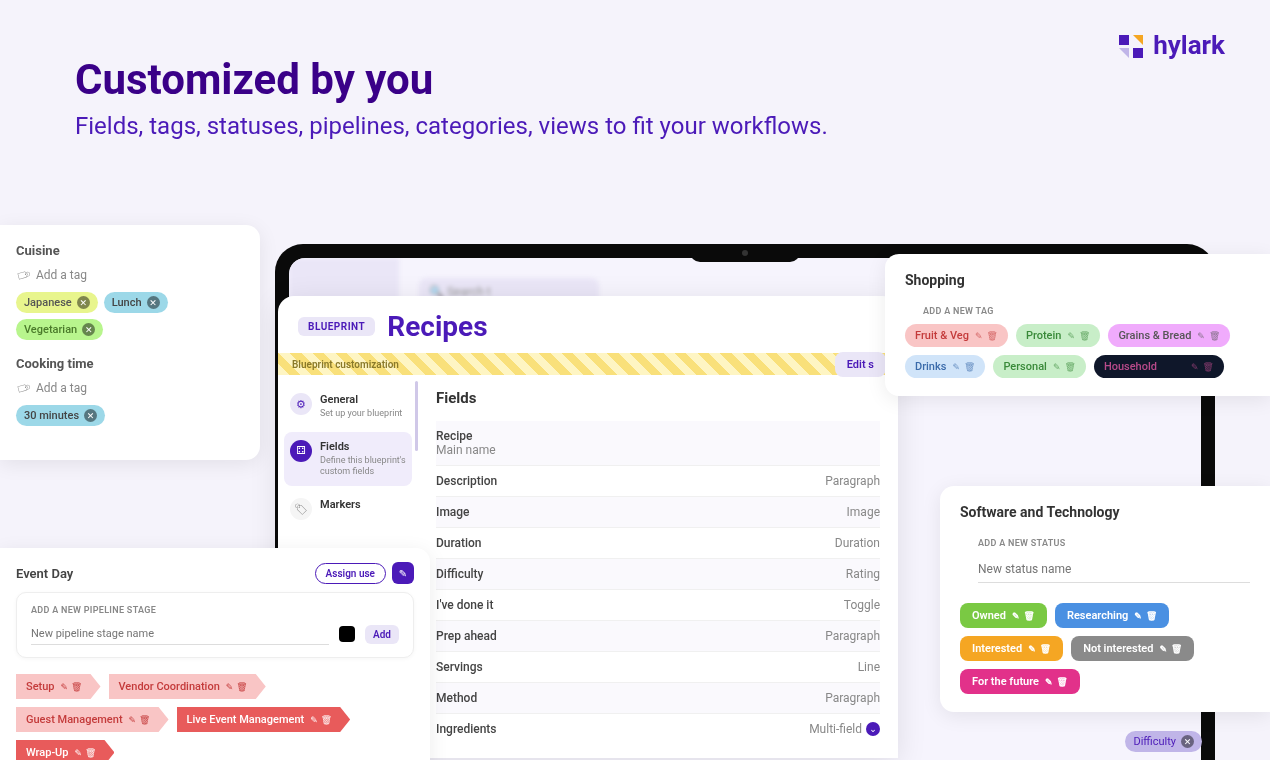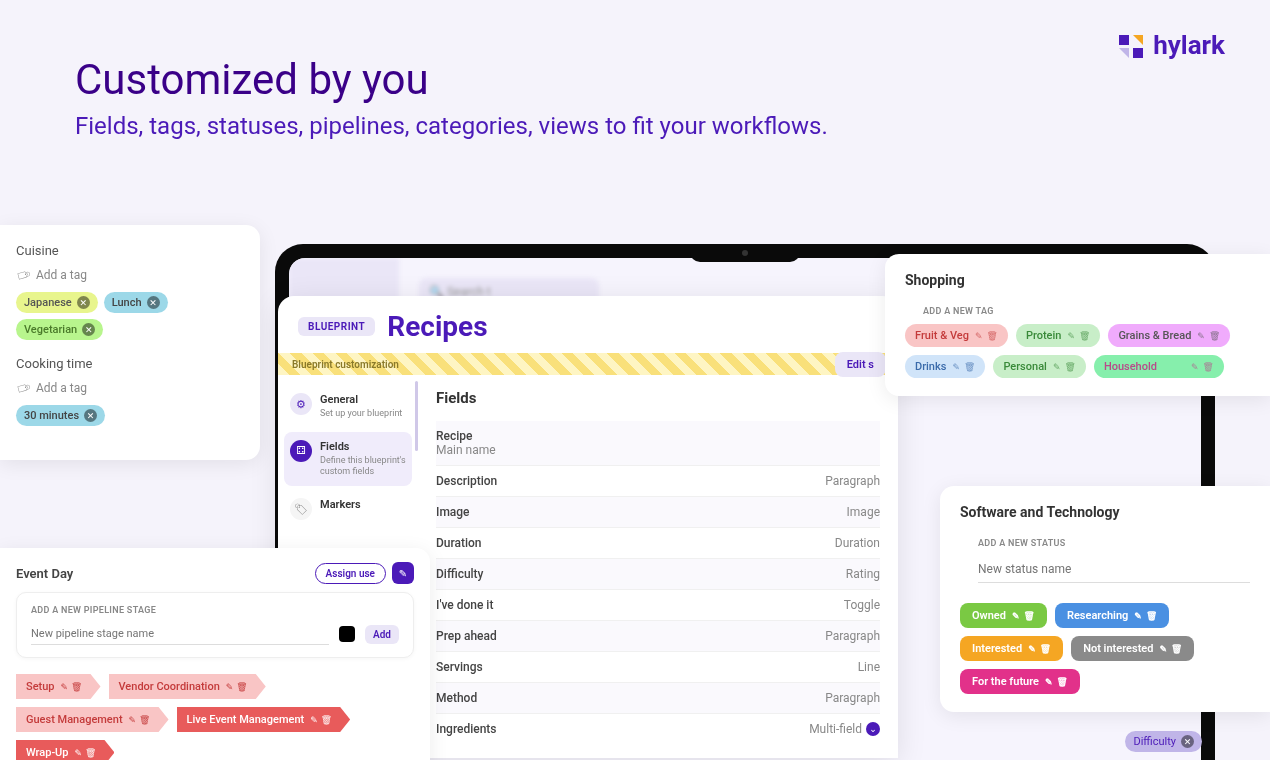--- a/index.html
+++ b/index.html
@@ -1,26 +1,26 @@
 <!DOCTYPE html>
 <html><head>
 <meta charset="utf-8">
 <style>
 * { margin: 0; padding: 0; box-sizing: border-box; font-family: -apple-system, BlinkMacSystemFont, 'Segoe UI', Roboto, sans-serif; }
 body { width: 1270px; height: 760px; background: #f5f3fb; position: relative; overflow: hidden; }
 
-.hero-title { position: absolute; top: 55px; left: 75px; font-size: 42px; font-weight: 400; color: #3a0088; }
+.hero-title { position: absolute; top: 55px; left: 75px; font-size: 42px; font-weight: 700; color: #3a0088; }
 .hero-subtitle { position: absolute; top: 112px; left: 75px; font-size: 24px; font-weight: 400; color: #4b1ab8; }
 
 .logo { position: absolute; top: 30px; right: 45px; display: flex; align-items: center; gap: 8px; }
 .logo-text { font-size: 26px; font-weight: 700; color: #4b1ab8; }
 
 
 .card-cuisine { position: absolute; top: 225px; left: 0; width: 260px; background: #fff; border-radius: 0 14px 14px 0; box-shadow: 0 4px 20px rgba(0,0,0,0.08); padding: 18px 16px; z-index: 40; }
-.card-cuisine .field-label { font-size: 13px; font-weight: 400; color: #555; margin-bottom: 10px; }
+.card-cuisine .field-label { font-size: 13px; font-weight: 700; color: #555; margin-bottom: 10px; }
 .add-tag-row { display: flex; align-items: center; gap: 6px; font-size: 12px; color: #888; margin-bottom: 10px; }
 .tag-icon { font-size: 11px; transform: scaleX(-1) rotate(-30deg); display: inline-block; }
 .tag-chips { display: flex; flex-wrap: wrap; gap: 6px; margin-bottom: 16px; }
 .chip { display: inline-flex; align-items: center; gap: 5px; padding: 4px 8px; border-radius: 12px; font-size: 11px; font-weight: 500; }
 .chip-remove { width: 13px; height: 13px; border-radius: 50%; background: rgba(0,0,0,0.45); color: #fff; display: flex; align-items: center; justify-content: center; font-size: 9px; cursor: pointer; }
 .chip-japanese { background: #e8f58d; color: #555; }
 .chip-lunch { background: #9cd8e8; color: #444; }
 .chip-vegetarian { background: #b8f58d; color: #4a7a2a; }
 .chip-30min { background: #9cd8e8; color: #444; }
 
@@ -94,21 +94,21 @@
 .add-tag-label { font-size: 9px; color: #888; font-weight: 600; letter-spacing: 0.3px; margin-bottom: 8px; }
 .add-tag-input { width: 100%; border: none; border-bottom: 1px solid #ddd; font-size: 12px; padding: 6px 0; outline: none; color: #999; background: transparent; margin-bottom: 20px; }
 .tag-grid { display: flex; flex-wrap: wrap; gap: 8px; }
 .tag-pill { display: inline-flex; align-items: center; gap: 6px; padding: 5px 10px; border-radius: 12px; font-size: 11px; font-weight: 500; }
 .tag-pill .acts { display: flex; gap: 4px; font-size: 9px; opacity: 0.7; }
 .tag-fruit { background: #f9c5c5; color: #c43b3b; }
 .tag-protein { background: #c8eec8; color: #3a8a3a; }
 .tag-grains { background: #f0abfc; color: #555; text-align: center; }
 .tag-drinks { background: #d0e4f9; color: #3a6aaa; }
 .tag-personal { background: #c8eec8; color: #3a8a3a; }
-.tag-house { background: #86efac; color: #b84a8a; gap: 34px; }
+.tag-house { background: #0f172a; color: #b84a8a; gap: 34px; }
 
 
 .card-software { position: absolute; top: 486px; right: 0; width: 330px; background: #fff; border-radius: 14px 0 0 14px; box-shadow: 0 4px 20px rgba(0,0,0,0.08); padding: 18px 20px; z-index: 32; }
 .soft-title { font-size: 14px; font-weight: 700; color: #333; margin-bottom: 18px; }
 .status-grid { display: flex; flex-wrap: wrap; gap: 8px; }
 .status-pill { display: inline-flex; align-items: center; gap: 6px; padding: 6px 12px; border-radius: 8px; font-size: 11px; font-weight: 600; color: #fff; }
 .status-pill .acts { display: flex; gap: 4px; font-size: 9px; }
 .st-owned { background: #7ac943; }
 .st-research { background: #4a90e2; justify-content: flex-end; }
 .st-interest { background: #f5a623; }

